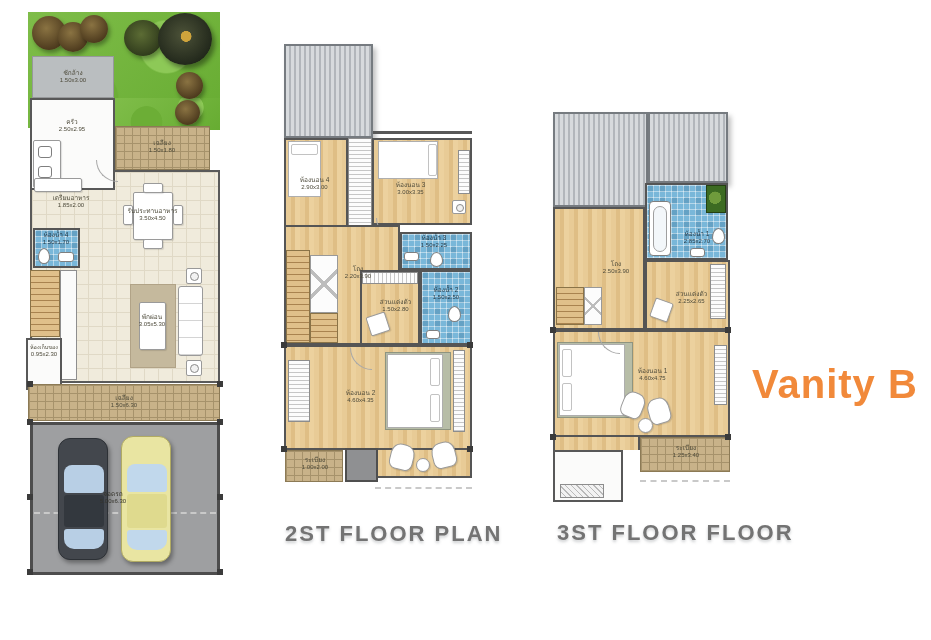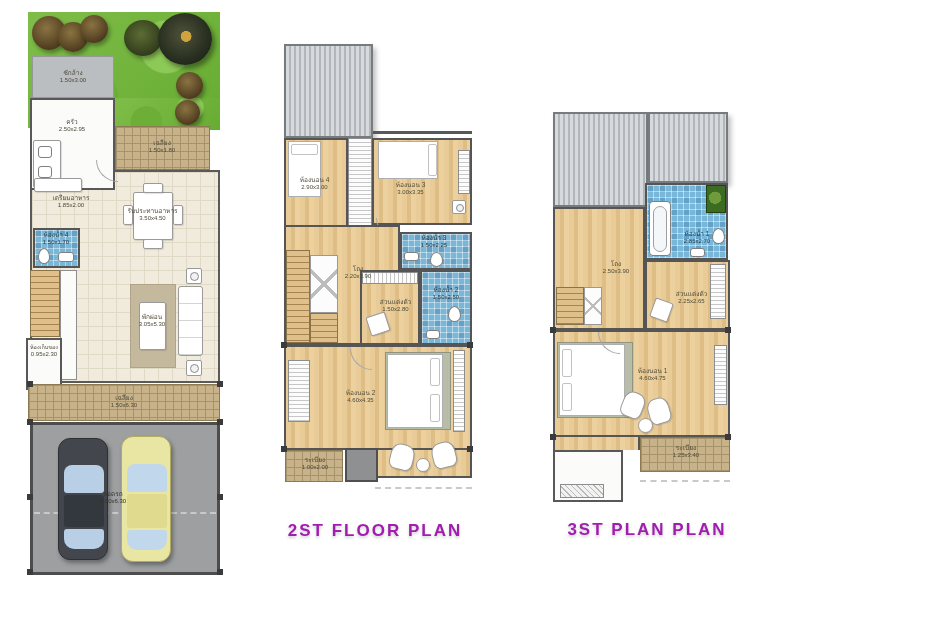--- a/index.html
+++ b/index.html
@@ -56,21 +56,21 @@
 .tree-brown{background:radial-gradient(circle at 42% 36%,#8a7342,#4e3b1e 72%);box-shadow:2px 3px 4px rgba(0,0,0,.35)}
 .tree-olive{background:radial-gradient(circle at 45% 40%,#5c6c34,#2e391b 75%);box-shadow:2px 3px 4px rgba(0,0,0,.35)}
 .tree-dark{background:radial-gradient(circle at 52% 45%,#cfa43c 0 13%,rgba(0,0,0,0) 14%),radial-gradient(circle at 46% 42%,#4c5238,#20261a 75%);box-shadow:3px 4px 5px rgba(0,0,0,.4)}
 .arc{border:1px solid #a8a8a8;border-top:none;border-right:none;border-radius:0 0 0 100%;background:rgba(0,0,0,0)}
 .car{border-radius:12px;border:1px solid #2d3136;box-shadow:2px 3px 4px rgba(0,0,0,.35)}
 .planter{background:radial-gradient(circle at 45% 45%,#6f9b3c 0 35%,rgba(0,0,0,0) 36%),#3c6b22;border:1px solid #244012}
 
 .rl{position:absolute;display:flex;flex-direction:column;align-items:center;text-align:center;
     font-size:6.5px;line-height:1.25;color:#4d4a3a;z-index:40;pointer-events:none;white-space:nowrap}
 .rl .d{font-size:6px}
-.title{position:absolute;font-weight:700;font-size:17px;letter-spacing:2px;color:#a21caf;
+.title{position:absolute;font-weight:700;font-size:22px;letter-spacing:2px;color:#737373;
        text-align:center;text-shadow:0 2px 3px rgba(110,115,120,.35);white-space:nowrap}
 .vanity{position:absolute;font-weight:700;font-size:40px;color:#f1893a;letter-spacing:1px;white-space:nowrap}
 </style>
 </head>
 <body>
 
 <div class="canvas">
 
   <div class="abs grass" style="left:28px;top:12px;width:192px;height:116px"></div>
   <div class="abs grass" style="left:115px;top:98px;width:105px;height:32px"></div>
@@ -328,16 +328,17 @@
   <div class="rl" style="left:661px;top:444px;width:50px">
     <span>ระเบียง</span>
     <span class="d">1.25x3.40</span>
   </div>
   <div class="abs dash" style="left:640px;top:480px;width:90px"></div>
   <div class="abs col" style="left:550px;top:327px"></div>
   <div class="abs col" style="left:725px;top:327px"></div>
   <div class="abs col" style="left:550px;top:434px"></div>
   <div class="abs col" style="left:725px;top:434px"></div>
 
-  <div class="title" style="left:557px;top:520px;width:180px">3ST PLAN PLAN</div>
-
+  <div class="title" style="left:557px;top:520px;width:180px">3ST FLOOR FLOOR</div>
+
+  <div class="vanity" style="left:752px;top:362px">Vanity B</div>
 
 </div>
 
 </body></html>

